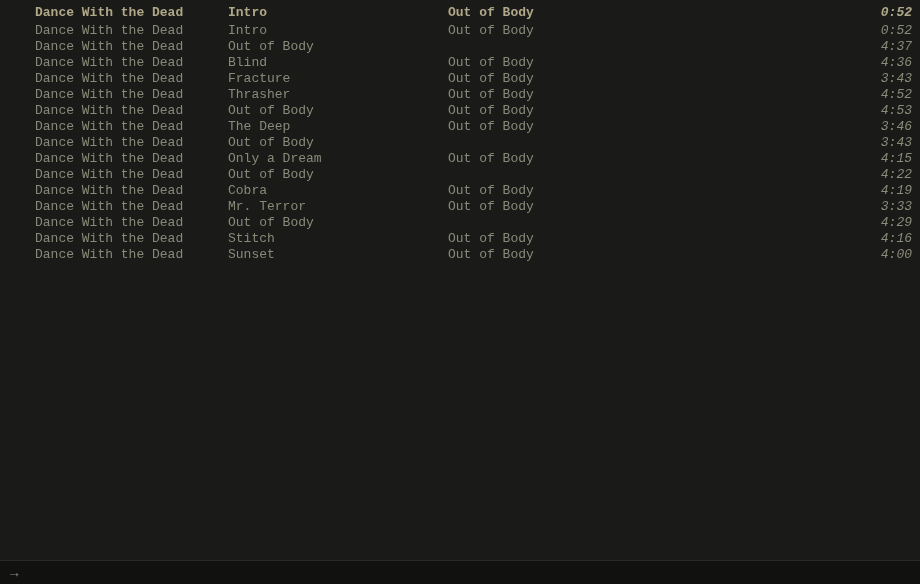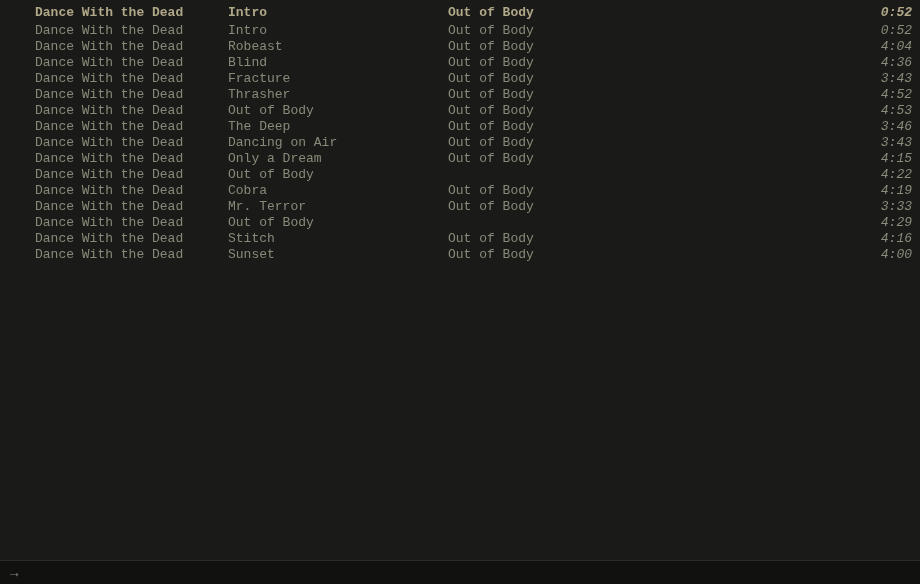--- a/index.html
+++ b/index.html
@@ -97,23 +97,22 @@
   </div>
 
 <div class="track-row">
       <div class="col-artist">Dance With the Dead</div>
       <div class="col-title">Intro</div>
       <div class="col-album">Out of Body</div>
       <div class="col-duration">0:52</div>
     </div>
     <div class="track-row">
       <div class="col-artist">Dance With the Dead</div>
-      <div class="col-title">Robeast</div>
       <div class="col-album">Out of Body</div>
-      <div class="col-duration">4:04</div>
+      <div class="col-duration">4:37</div>
     </div>
     <div class="track-row">
       <div class="col-artist">Dance With the Dead</div>
       <div class="col-title">Blind</div>
       <div class="col-album">Out of Body</div>
       <div class="col-duration">4:36</div>
     </div>
     <div class="track-row">
       <div class="col-artist">Dance With the Dead</div>
       <div class="col-title">Fracture</div>
@@ -133,21 +132,20 @@
       <div class="col-duration">4:53</div>
     </div>
     <div class="track-row">
       <div class="col-artist">Dance With the Dead</div>
       <div class="col-title">The Deep</div>
       <div class="col-album">Out of Body</div>
       <div class="col-duration">3:46</div>
     </div>
     <div class="track-row">
       <div class="col-artist">Dance With the Dead</div>
-      <div class="col-title">Dancing on Air</div>
       <div class="col-album">Out of Body</div>
       <div class="col-duration">3:43</div>
     </div>
     <div class="track-row">
       <div class="col-artist">Dance With the Dead</div>
       <div class="col-title">Only a Dream</div>
       <div class="col-album">Out of Body</div>
       <div class="col-duration">4:15</div>
     </div>
     <div class="track-row">

